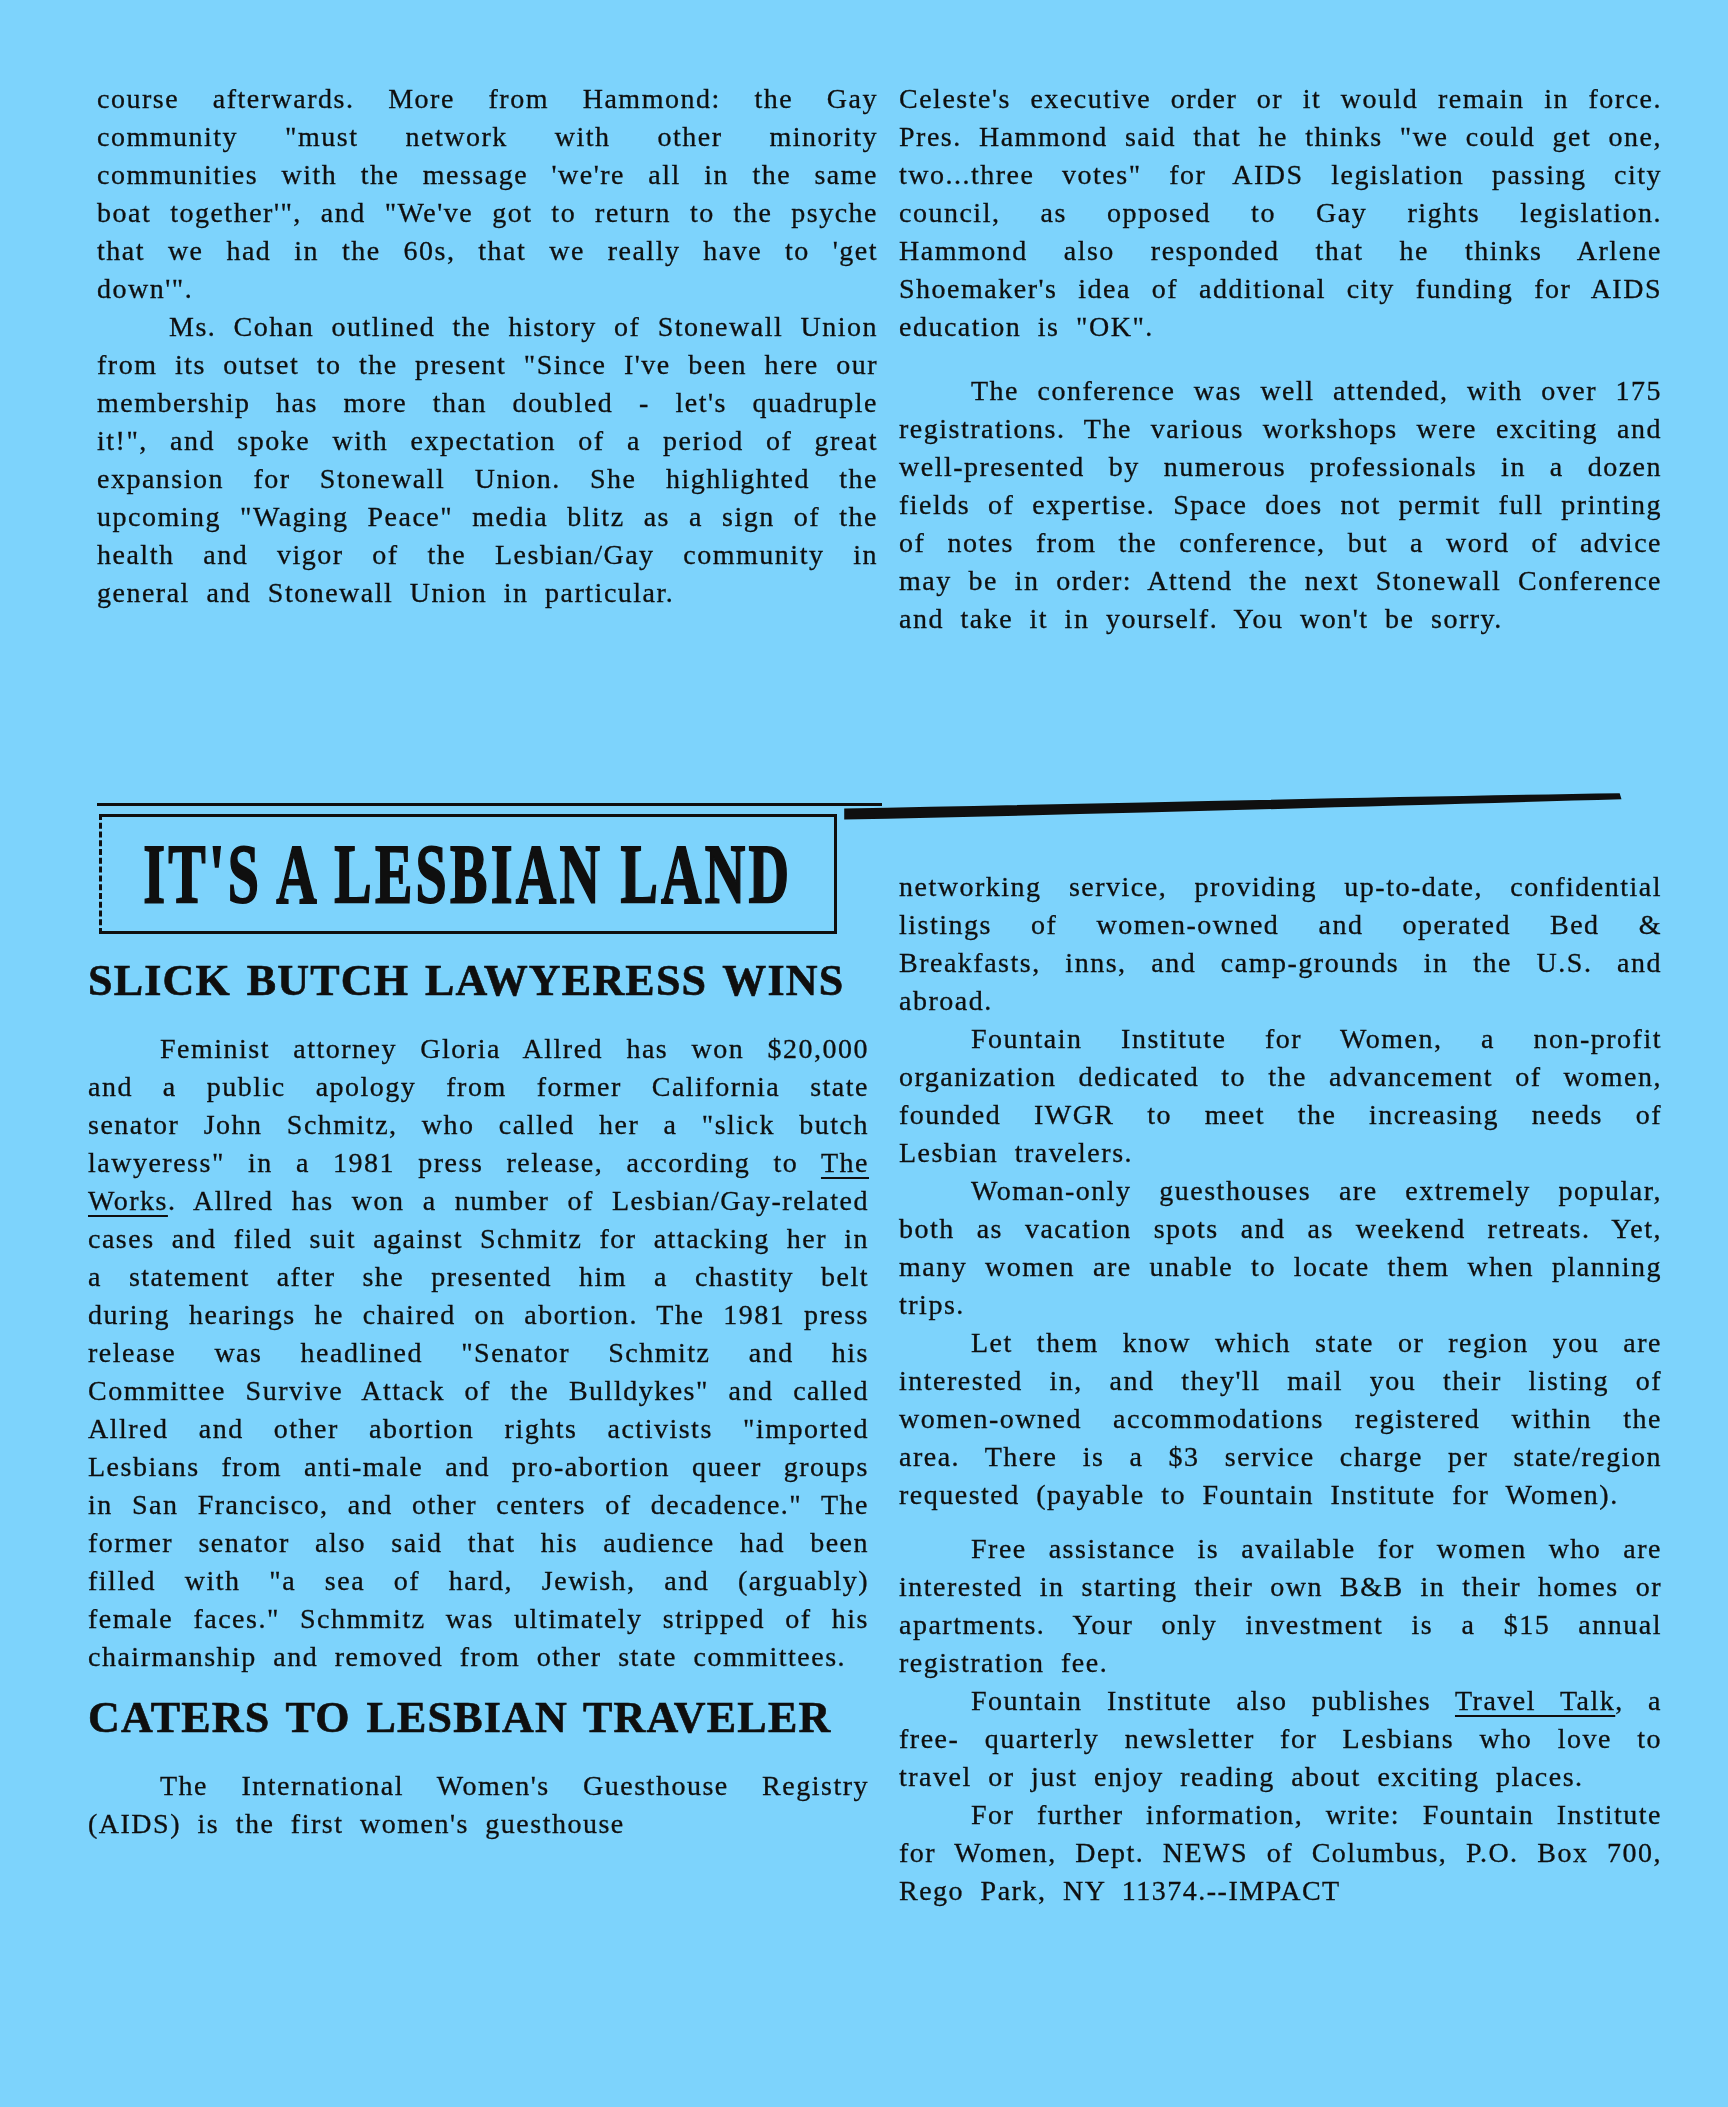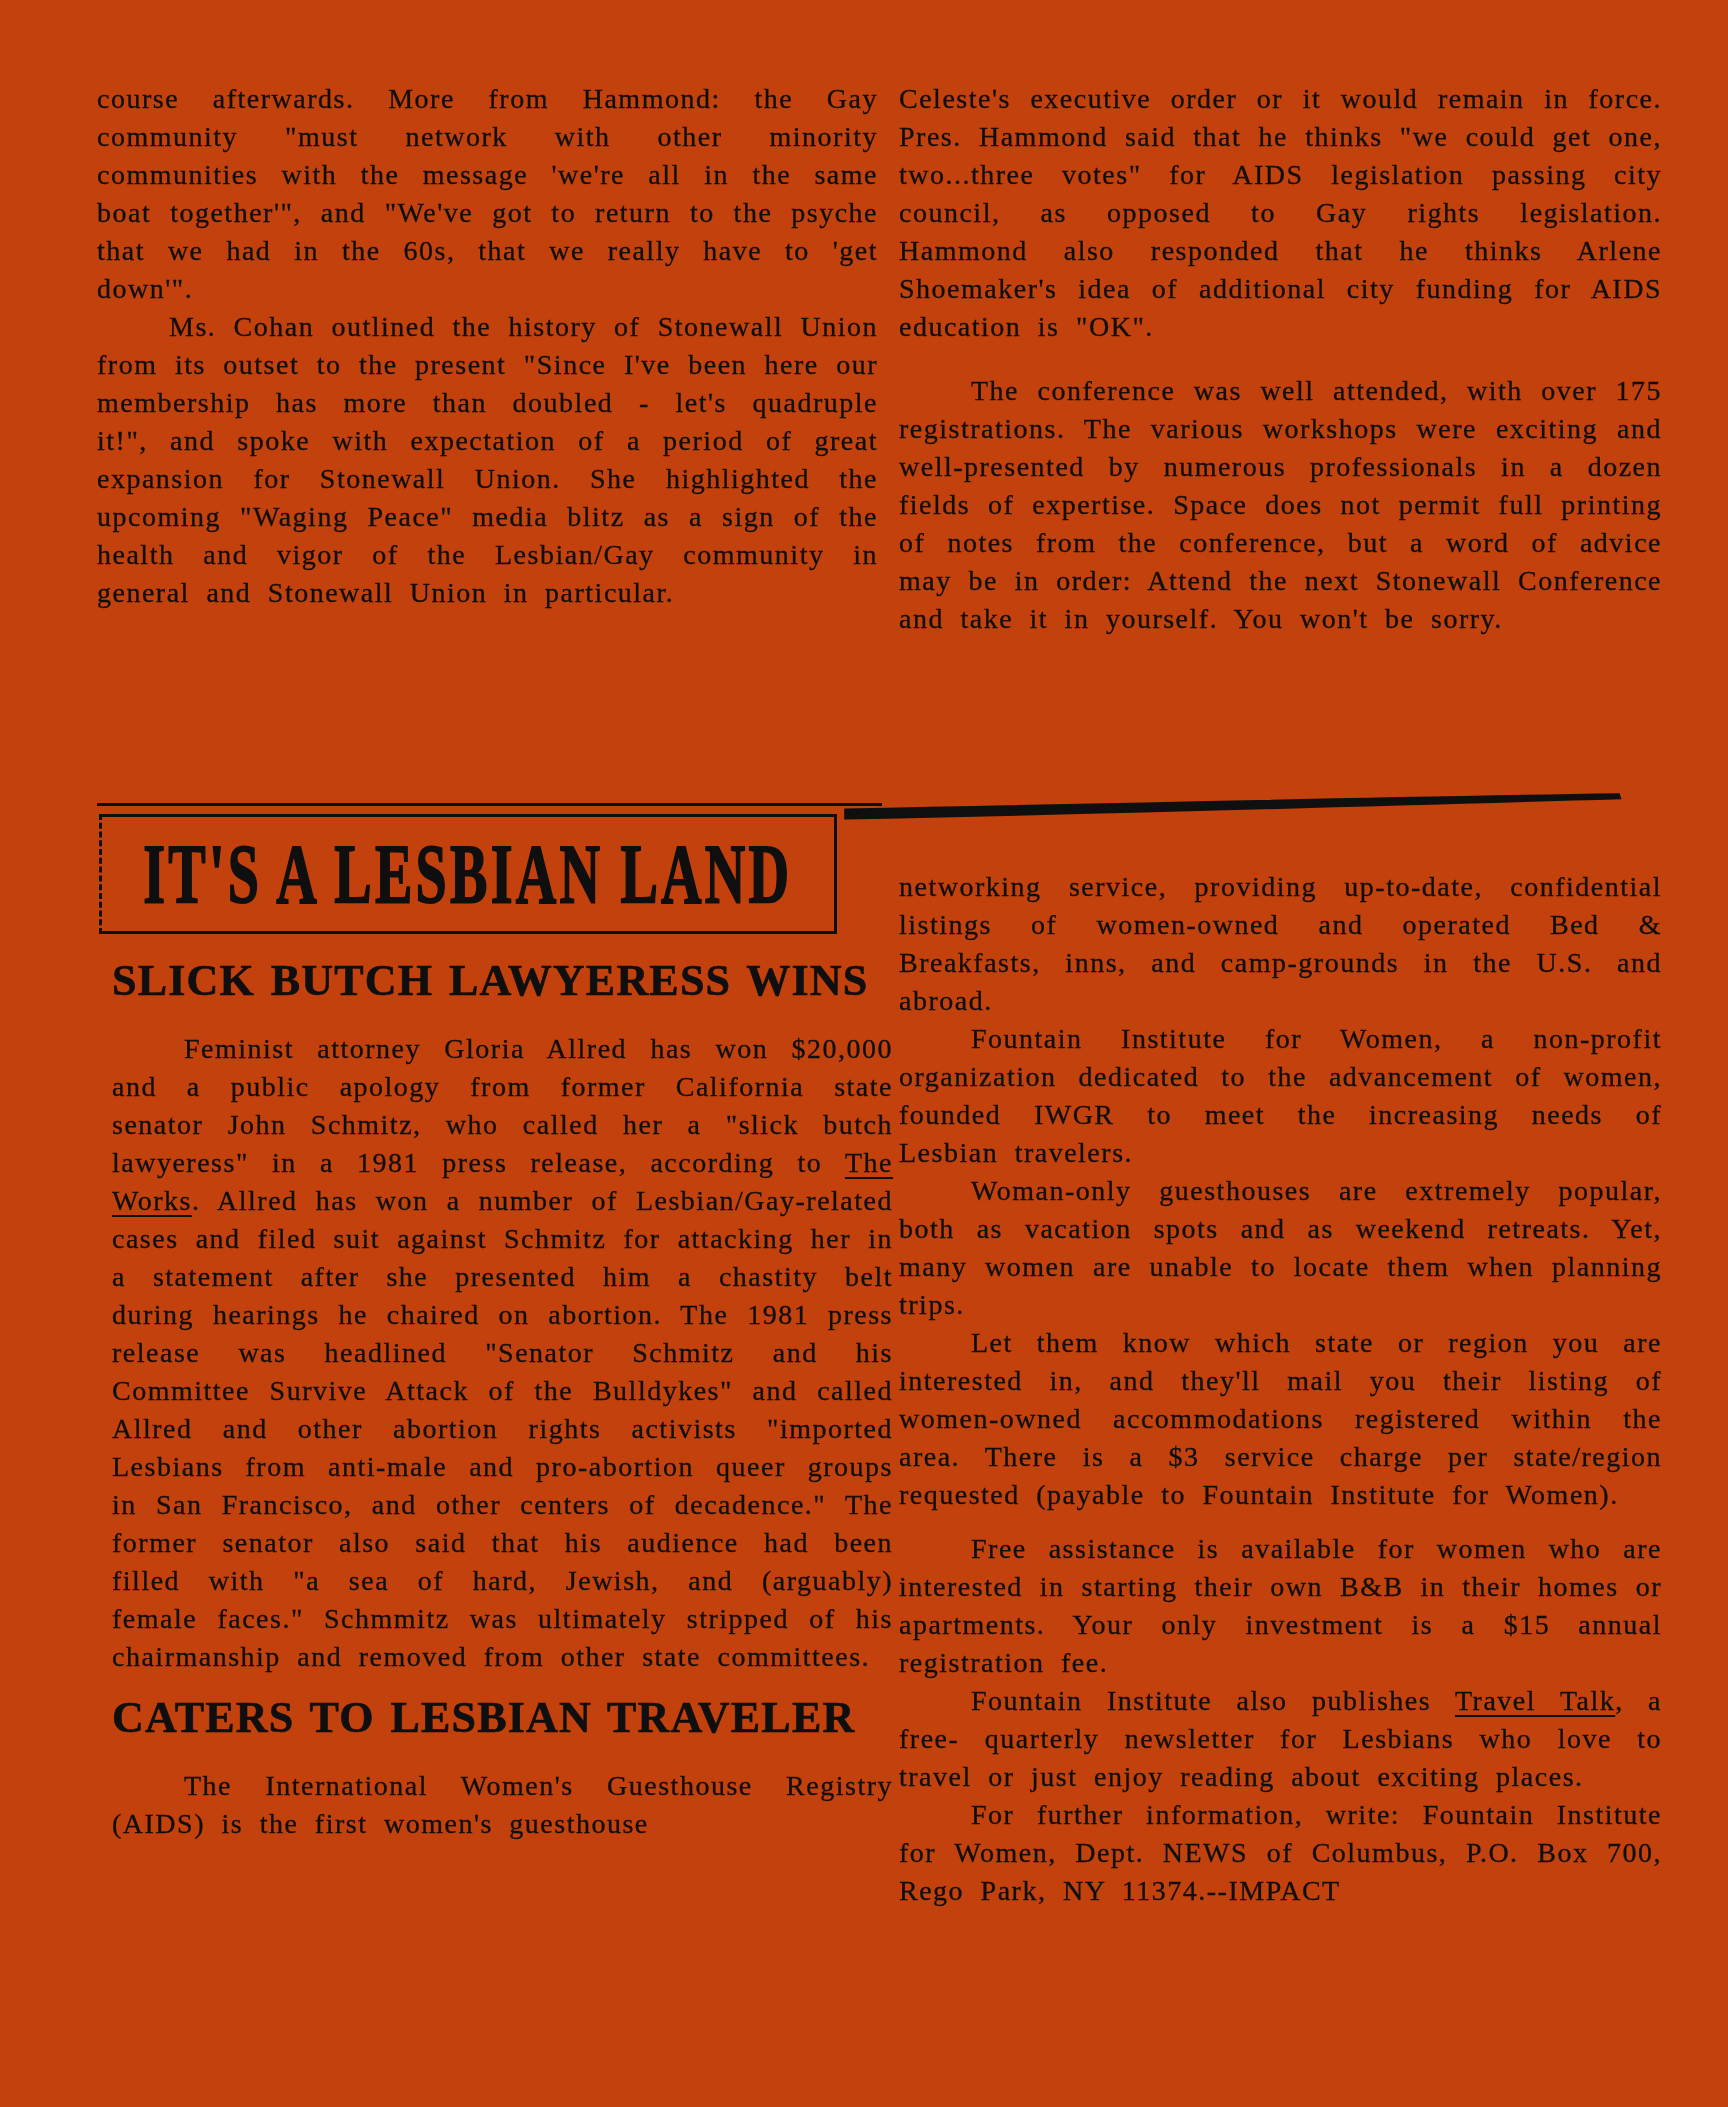--- a/index.html
+++ b/index.html
@@ -5,37 +5,37 @@
   html, body { margin: 0; padding: 0; }
   body {
     width: 1729px; height: 2108px;
     background: #ffffff;
     font-family: "Liberation Serif", "DejaVu Serif", serif;
     color: #0f0f0f;
   }
   #page {
     position: relative;
     width: 1729px; height: 2108px;
-    background: #c2410c;
+    background: #7dd3fc;
     overflow: hidden;
   }
   .col {
     position: absolute;
     font-size: 28px;
     line-height: 38px;
     letter-spacing: 1.5px;
     word-spacing: 8px;
     text-align: justify;
     -webkit-text-stroke: 0.3px #0f0f0f;
   }
   .col p { margin: 0; }
   .col p.ind { text-indent: 72px; }
   .col-top-left  { left: 97px;  top: 80px;  width: 781px; }
   .col-top-right { left: 899px; top: 80px;  width: 763px; }
-  .col-bot-left  { left: 112px;  top: 959px; width: 781px; }
+  .col-bot-left  { left: 88px;  top: 959px; width: 781px; }
   .col-bot-right { left: 899px; top: 868px; width: 763px; }
   .gap-before { margin-top: 25.5px !important; }
   .gap-small  { margin-top: 16px !important; }
 
   .rule {
     position: absolute;
     left: 97px; top: 803px;
     width: 785px; height: 3px;
     background: #0f0f0f;
   }

